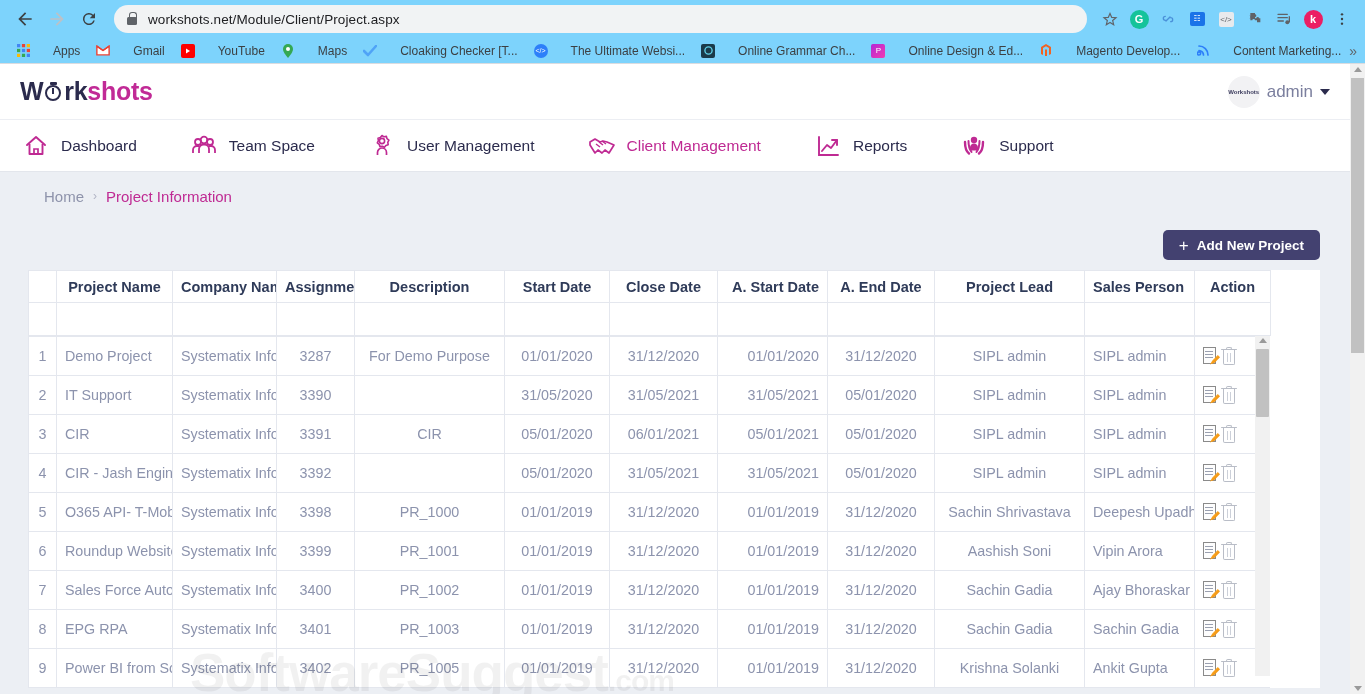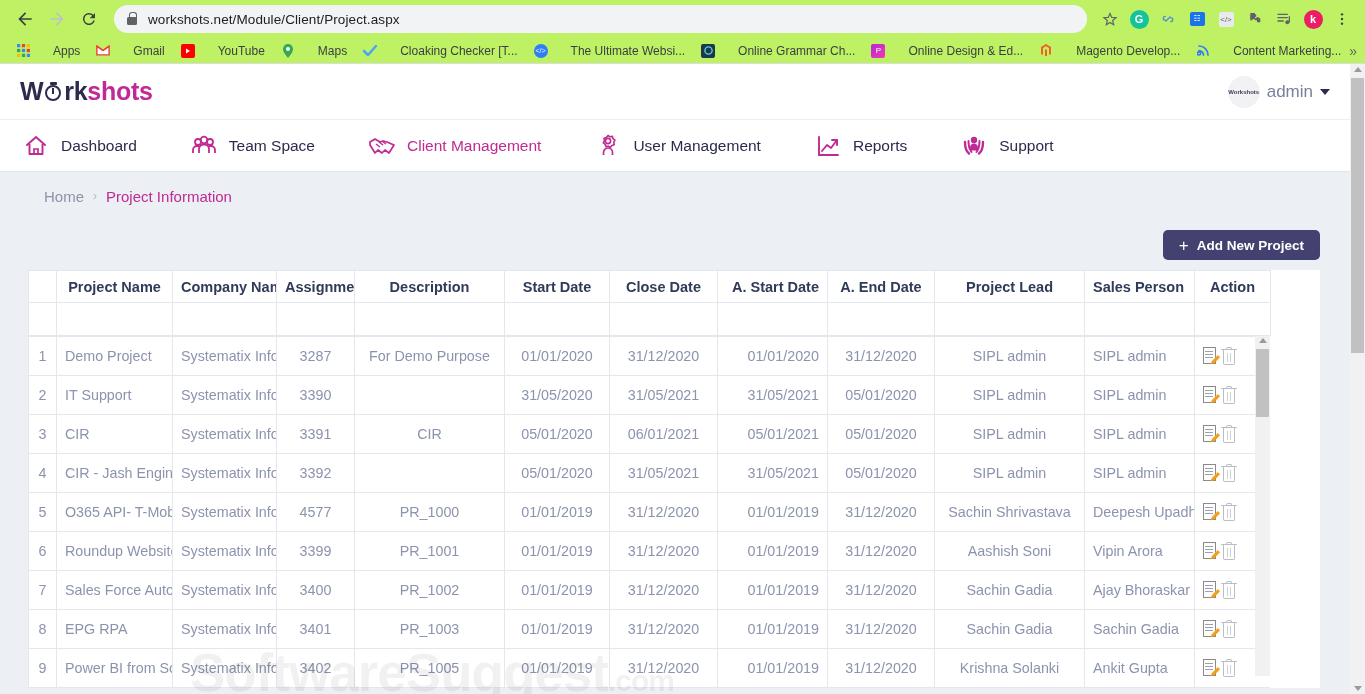--- a/index.html
+++ b/index.html
@@ -3,21 +3,21 @@
 <meta charset="utf-8">
 <style>
   * { box-sizing: border-box; margin: 0; padding: 0; }
   html, body {
     width: 1365px; height: 694px;
     font-family: "Liberation Sans", sans-serif;
     background: #ffffff; overflow: hidden;
   }
 
   
-  .browser { width: 1365px; height: 64px; background: #bef264; position: relative; }
+  .browser { width: 1365px; height: 64px; background: #7dd3fc; position: relative; }
   .toolbar { height: 38px; display: flex; align-items: center; padding: 0 10px; gap: 2px; }
   .navbtn {
     width: 30px; height: 30px; display: flex; align-items: center; justify-content: center;
     border-radius: 50%; flex: none; color: #5f6368;
   }
   .omnibox {
     flex: 1; height: 28px; background: #f1f3f4; border-radius: 14px;
     display: flex; align-items: center; padding: 0 12px; margin: 0 8px; gap: 10px;
     min-width: 0;
   }
@@ -419,38 +419,38 @@
               <circle cx="8" cy="8" r="3" fill="none" stroke="#bf2a93" stroke-width="1.8"></circle>
               <circle cx="20" cy="8" r="3" fill="none" stroke="#bf2a93" stroke-width="1.8"></circle>
               <circle cx="14" cy="6" r="3.3" fill="none" stroke="#bf2a93" stroke-width="1.8"></circle>
               <path d="M3 19v-3a4 4 0 0 1 4-4h2" fill="none" stroke="#bf2a93" stroke-width="1.8"></path>
               <path d="M25 19v-3a4 4 0 0 0-4-4h-2" fill="none" stroke="#bf2a93" stroke-width="1.8"></path>
               <path d="M9 19v-4a4.5 4.5 0 0 1 4.5-4.5h1A4.5 4.5 0 0 1 19 15v4" fill="none" stroke="#bf2a93" stroke-width="1.8"></path>
             </svg>
         </span>
         <span class="nlabel">Team Space</span>
       </div>
-      <div class="navitem active">
-        <span class="nicon">
-          <svg width="28" height="22" viewBox="0 0 28 22">
-              <path d="M2 7l5-3 5 3 3-1 4 1 7 3-5 8-4-3-3 3-4-3-3 3-5-8z" fill="none" stroke="#bf2a93" stroke-width="1.7" stroke-linejoin="round"></path>
-              <path d="M8 9l4 3M11 7l4 3M14 6l4 3" stroke="#bf2a93" stroke-width="1.4"></path>
-            </svg>
-        </span>
-        <span class="nlabel">Client Management</span>
-      </div>
       <div class="navitem">
         <span class="nicon">
           <svg width="26" height="25" viewBox="0 0 26 25">
               <path d="M13 2.5l2 1.3 2.4-.4.6 2.3 1.9 1.5-1.1 2.1.4 2.4-2.3.7-1.5 1.9-2.1-1.1-2.4.4-.7-2.3-1.9-1.5 1.1-2.1-.4-2.4 2.3-.7z" fill="none" stroke="#bf2a93" stroke-width="1.6" stroke-linejoin="round"></path>
               <circle cx="13" cy="8" r="2.6" fill="none" stroke="#bf2a93" stroke-width="1.6"></circle>
               <path d="M8.5 22v-2.5A4.5 4.5 0 0 1 13 15a4.5 4.5 0 0 1 4.5 4.5V22" fill="none" stroke="#bf2a93" stroke-width="1.7"></path>
             </svg>
         </span>
         <span class="nlabel">User Management</span>
+      </div>
+      <div class="navitem active">
+        <span class="nicon">
+          <svg width="28" height="22" viewBox="0 0 28 22">
+              <path d="M2 7l5-3 5 3 3-1 4 1 7 3-5 8-4-3-3 3-4-3-3 3-5-8z" fill="none" stroke="#bf2a93" stroke-width="1.7" stroke-linejoin="round"></path>
+              <path d="M8 9l4 3M11 7l4 3M14 6l4 3" stroke="#bf2a93" stroke-width="1.4"></path>
+            </svg>
+        </span>
+        <span class="nlabel">Client Management</span>
       </div>
       <div class="navitem">
         <span class="nicon">
           <svg width="26" height="24" viewBox="0 0 26 24">
               <path d="M4 3v18h19" fill="none" stroke="#bf2a93" stroke-width="1.9" stroke-linecap="round"></path>
               <path d="M7 17l5-6 4 3 6-8" fill="none" stroke="#bf2a93" stroke-width="1.9" stroke-linecap="round" stroke-linejoin="round"></path>
               <path d="M17 6h5v5" fill="none" stroke="#bf2a93" stroke-width="1.9" stroke-linecap="round" stroke-linejoin="round"></path>
             </svg>
         </span>
         <span class="nlabel">Reports</span>
@@ -641,21 +641,21 @@
                       <span class="bar" style="left:6px"></span>
                       <span class="bar" style="left:9px"></span>
                     </span>
                   </span>
                 </td>
               </tr>
               <tr>
                 <td class="c-idx">5</td>
                 <td class="c-name">O365 API- T-Mobile</td>
                 <td class="c-comp">Systematix Infotech Pvt Ltd</td>
-                <td class="c-asgn">4577</td>
+                <td class="c-asgn">3398</td>
                 <td class="c-desc">PR_1000</td>
                 <td class="c-sd">01/01/2019</td>
                 <td class="c-cd">31/12/2020</td>
                 <td class="c-asd">01/01/2019</td>
                 <td class="c-aed">31/12/2020</td>
                 <td class="c-lead">Sachin Shrivastava</td>
                 <td class="c-sales">Deepesh Upadhyay</td>
                 <td class="c-act">
                   <span class="acts">
                     <span class="ico-edit">

